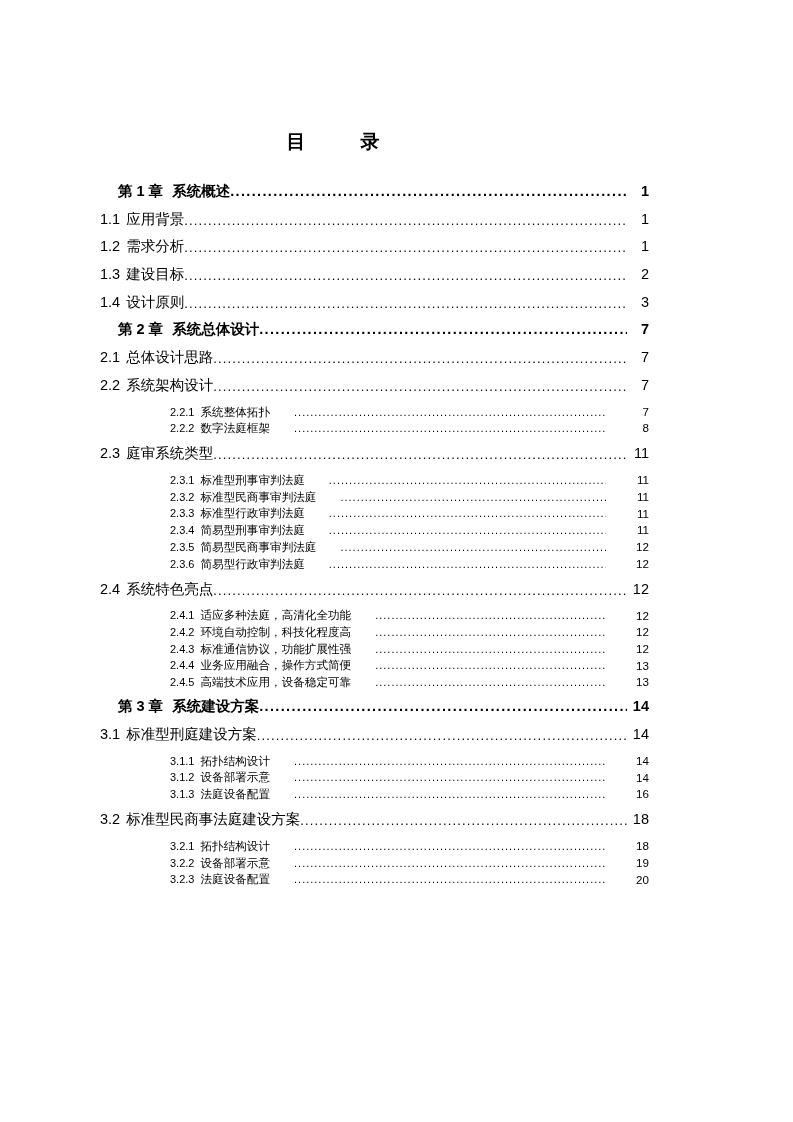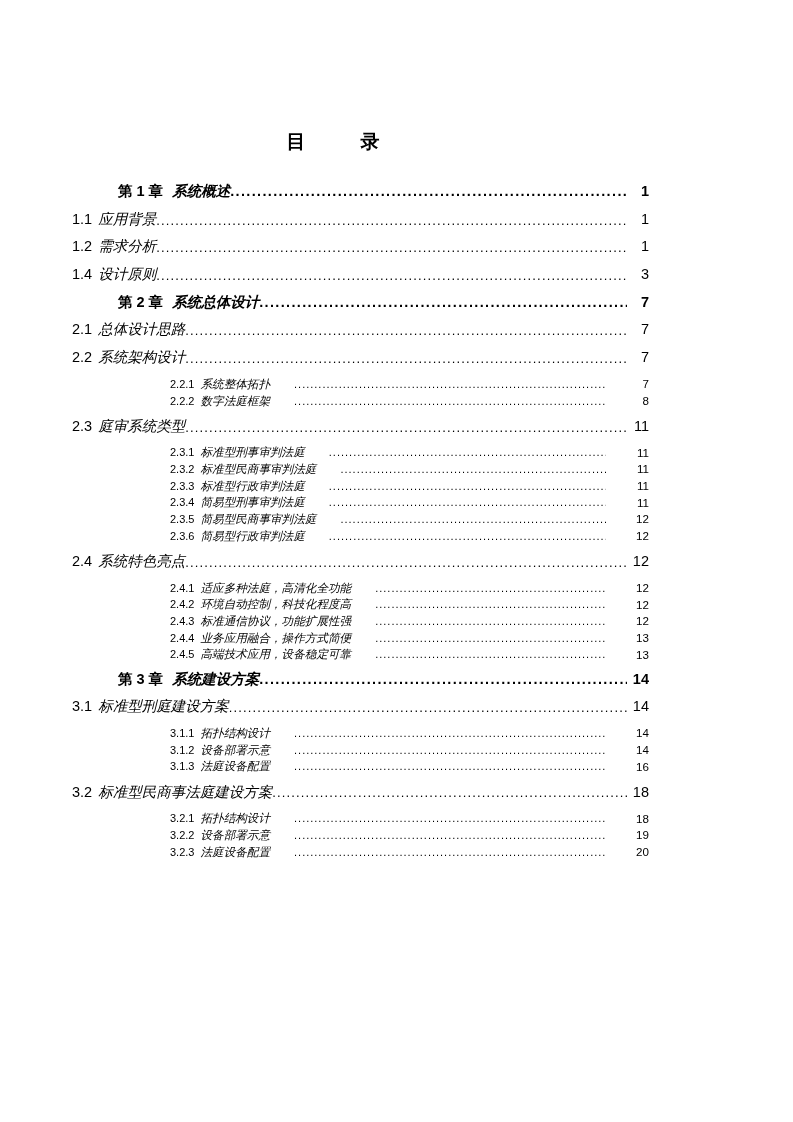--- a/index.html
+++ b/index.html
@@ -61,21 +61,20 @@
     display: flex;
     align-items: baseline;
   }
 
   .entry-num {
     flex: 0 0 auto;
   }
 
   .entry-label {
     flex: 0 0 auto;
-    font-style: italic;
   }
 
   .leader {
     flex: 1 1 auto;
     overflow: hidden;
     min-width: 6px;
     position: relative;
   }
   .leader::after {
     content: ".......................................................................................................................................................................................................";
@@ -102,21 +101,21 @@
   .lvl1 .entry-num { padding-right: 9px; }
   .lvl1 .leader { font-size: 14.5px; }
   .lvl1 .leader::after { letter-spacing: 1.35px; font-weight: bold; }
   .lvl1 .pagenum { padding-left: 5px; min-width: 17px; }
 
   
   .lvl2 {
     font-family: "Liberation Sans", "DejaVu Sans", sans-serif;
     font-weight: normal;
     font-size: 14.5px;
-    padding-left: 72px;
+    padding-left: 100px;
     margin-top: 10px;
     margin-bottom: 10px;
     line-height: 1.22;
   }
   .lvl2 .entry-num { padding-right: 6px; }
   .lvl2 .leader { font-size: 13px; }
   .lvl2 .leader::after { letter-spacing: 1.15px; }
   .lvl2 .pagenum { padding-left: 4px; min-width: 17px; }
 
   
@@ -162,20 +161,28 @@
       <div class="toc-entry lvl2">
         <span class="entry-text">
           <span class="entry-num">1.2</span>
           <span class="entry-label">需求分析</span>
         </span>
         <span class="leader"></span>
         <span class="pagenum">1</span>
       </div>
       <div class="toc-entry lvl2">
         <span class="entry-text">
+          <span class="entry-num">1.3</span>
+          <span class="entry-label">建设目标</span>
+        </span>
+        <span class="leader"></span>
+        <span class="pagenum">2</span>
+      </div>
+      <div class="toc-entry lvl2">
+        <span class="entry-text">
           <span class="entry-num">1.4</span>
           <span class="entry-label">设计原则</span>
         </span>
         <span class="leader"></span>
         <span class="pagenum">3</span>
       </div>
       <div class="toc-entry lvl1">
         <span class="entry-text">
           <span class="entry-num">第 2 章</span>
           <span class="entry-label">系统总体设计</span>

